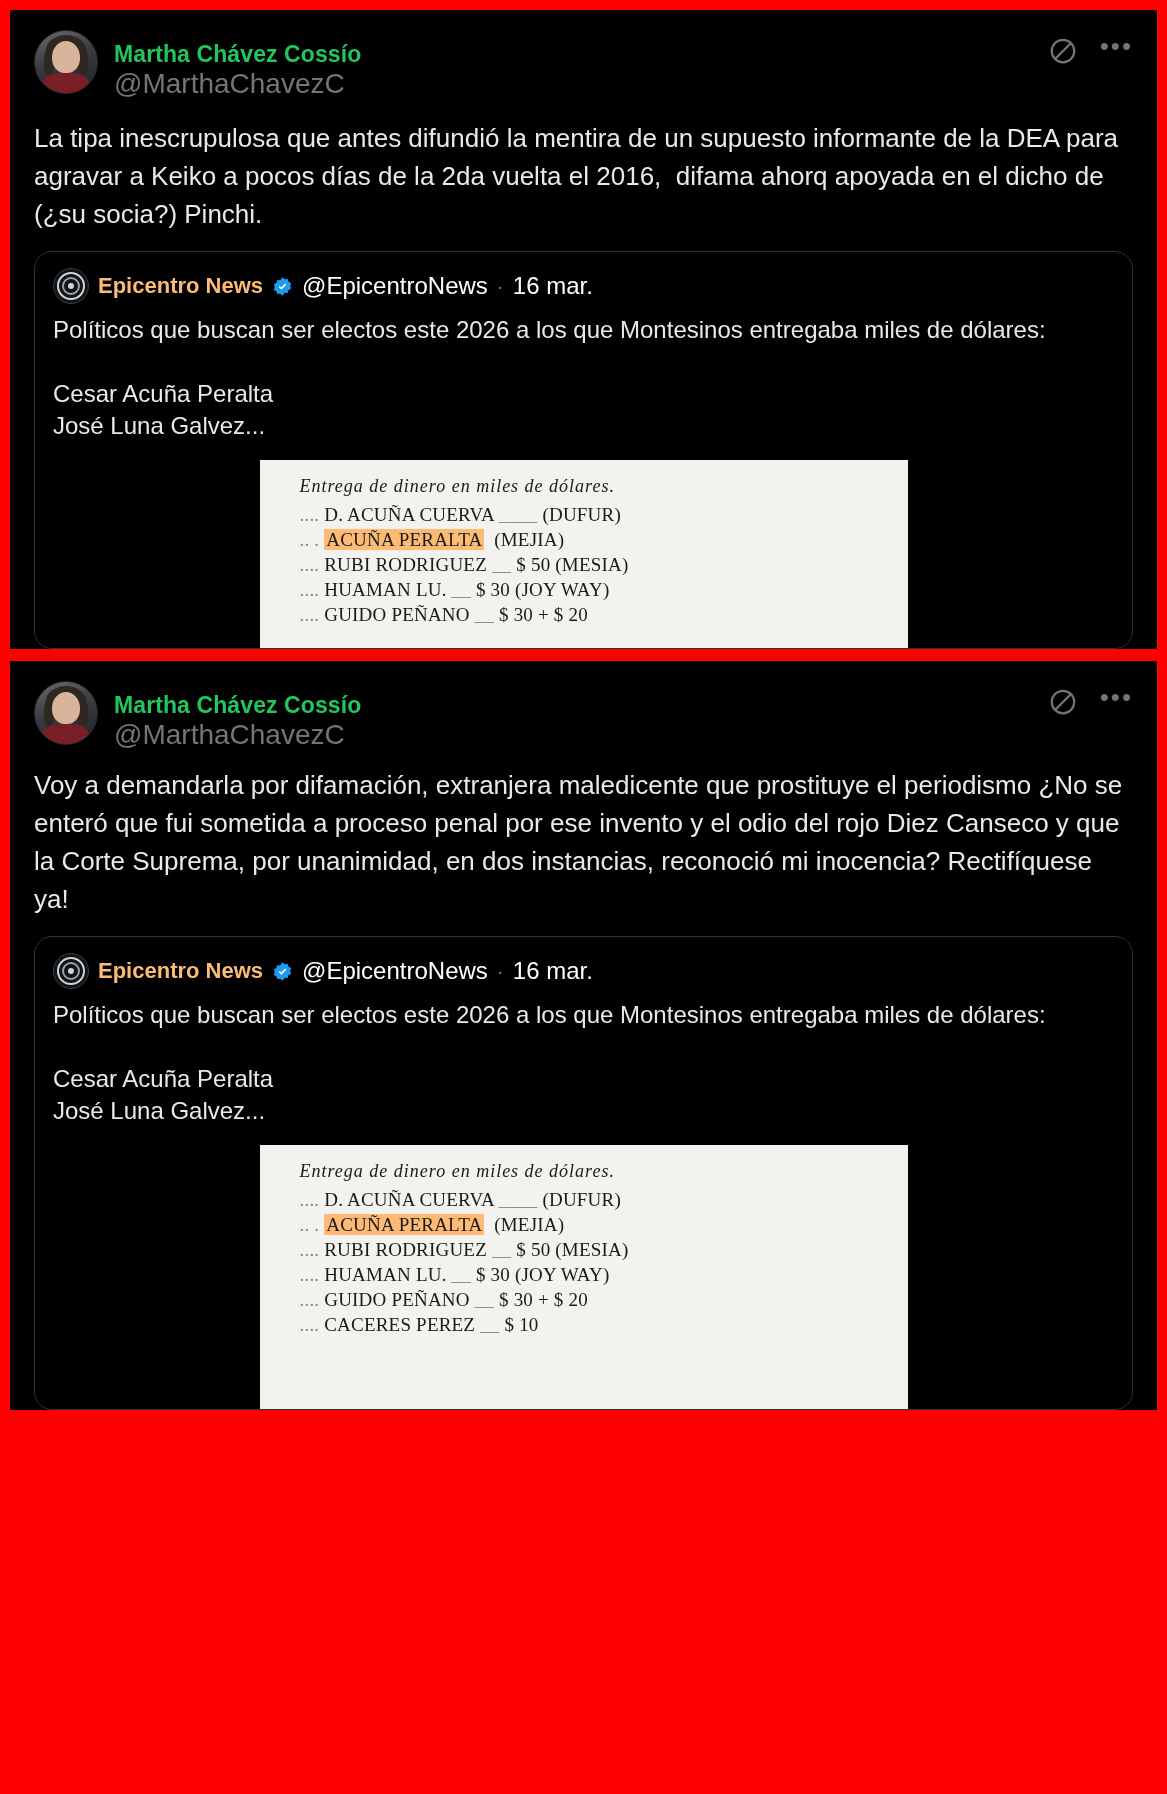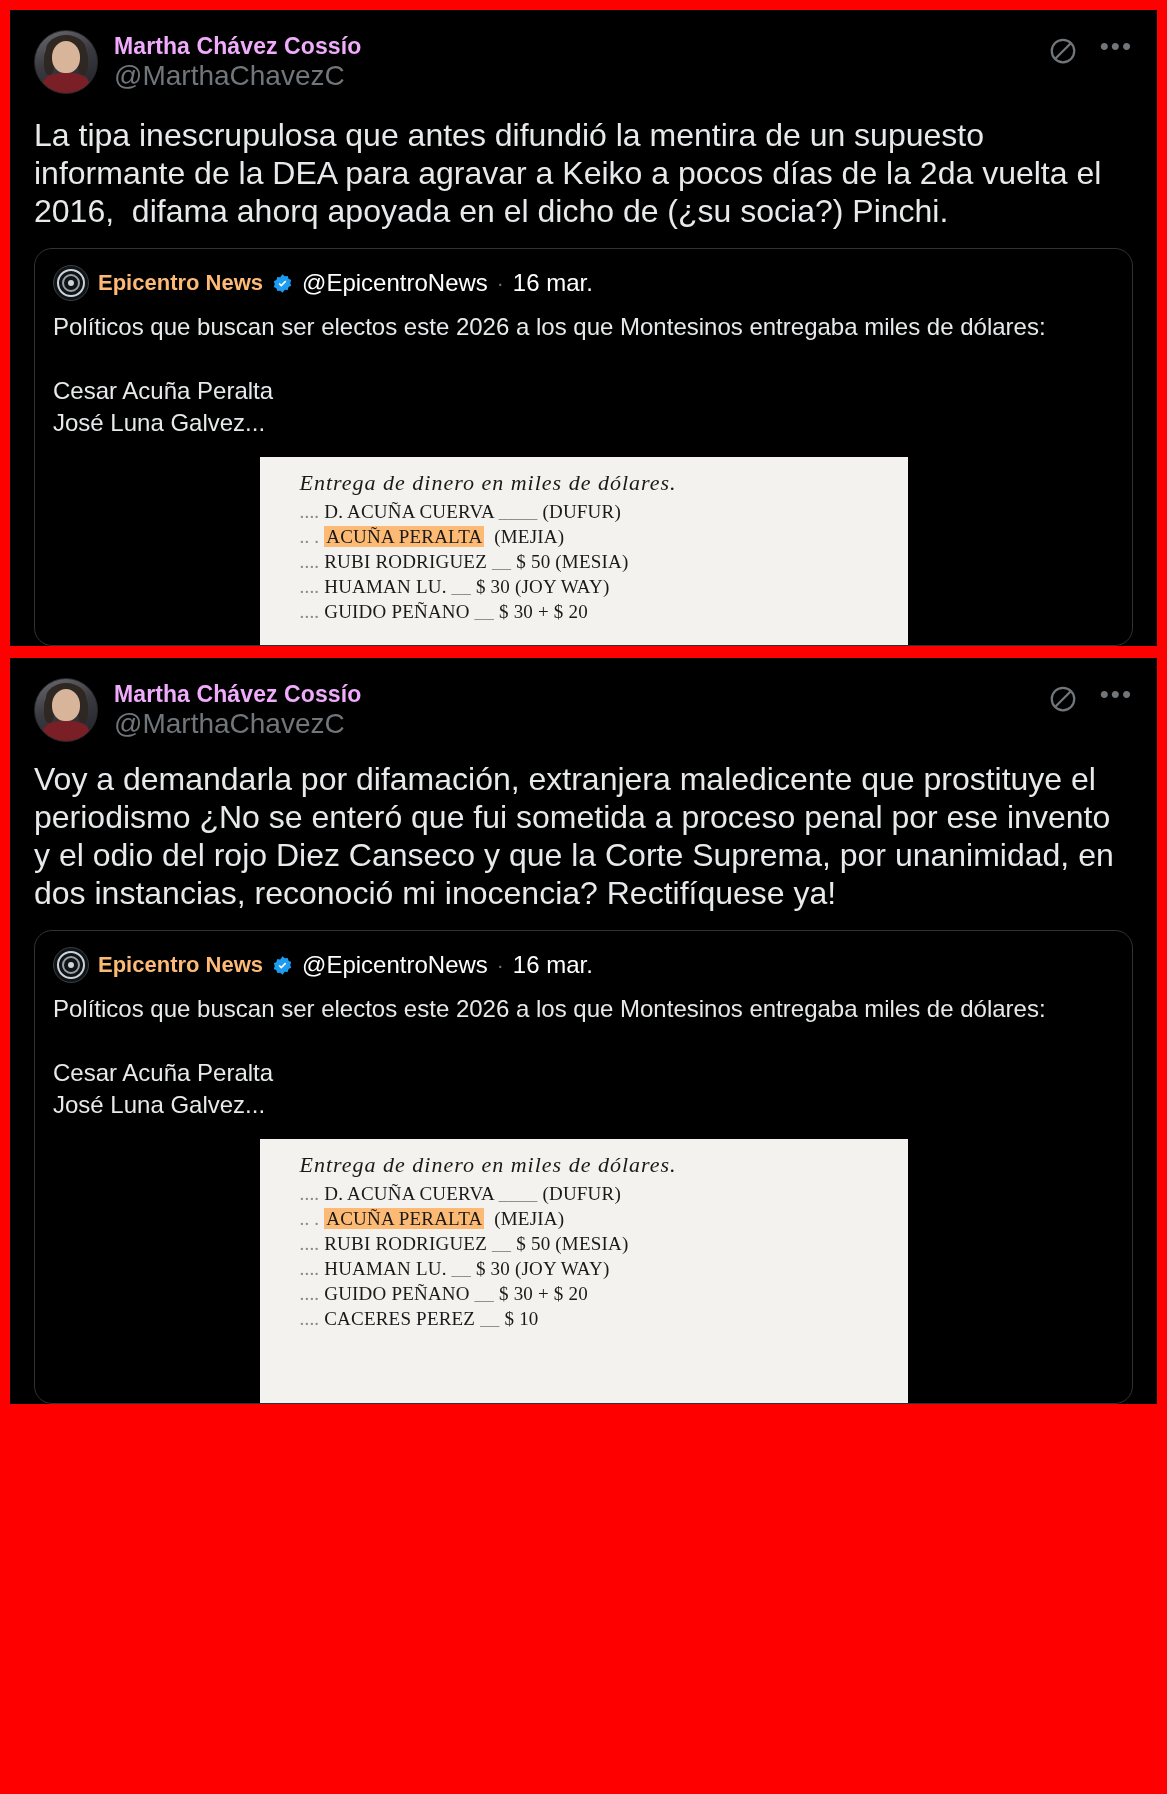--- a/index.html
+++ b/index.html
@@ -99,25 +99,26 @@
     background: #7a1f26;
   }
   .names {
     margin-left: 16px;
     display: flex;
     flex-direction: column;
     justify-content: center;
     padding-top: 2px;
   }
   .display-name {
-    color: #f0abfc;
+    color: #22c55e;
     font-size: 23px;
     font-weight: bold;
     line-height: 28px;
     letter-spacing: .1px;
+    margin-top: 8px;
   }
   .handle {
     color: #71767b;
     font-size: 28px;
     line-height: 27px;
     margin-top: 2px;
   }
   .head-actions {
     margin-left: auto;
     display: flex;
@@ -132,21 +133,21 @@
     justify-content: center;
   }
   .icon-more {
     font-size: 26px;
     letter-spacing: 2px;
     line-height: 10px;
     padding-bottom: 10px;
   }
   .tweet-text {
     color: #e7e9ea;
-    font-size: 32px;
+    font-size: 26px;
     line-height: 38px;
     padding: 12px 0 18px 0;
     white-space: pre-wrap;
     word-wrap: break-word;
   }
   .tweet-card.first .tweet-text {
     padding-top: 16px;
   }
   .quote {
     border: 1px solid #2f3336;
@@ -221,21 +222,21 @@
   .note-line {
     color: #1a1a1a;
     font-size: 17px;
     padding: 0 14px;
     line-height: 25px;
     white-space: pre;
     letter-spacing: .2px;
     position: relative;
   }
   .note-title {
-    font-size: 22px;
+    font-size: 18px;
     line-height: 32px;
     padding-left: 40px;
     letter-spacing: 1px;
     font-style: italic;
   }
   .note-line .hl {
     background: #fdba74;
     padding: 0 2px;
   }
   .note-line .dots {

